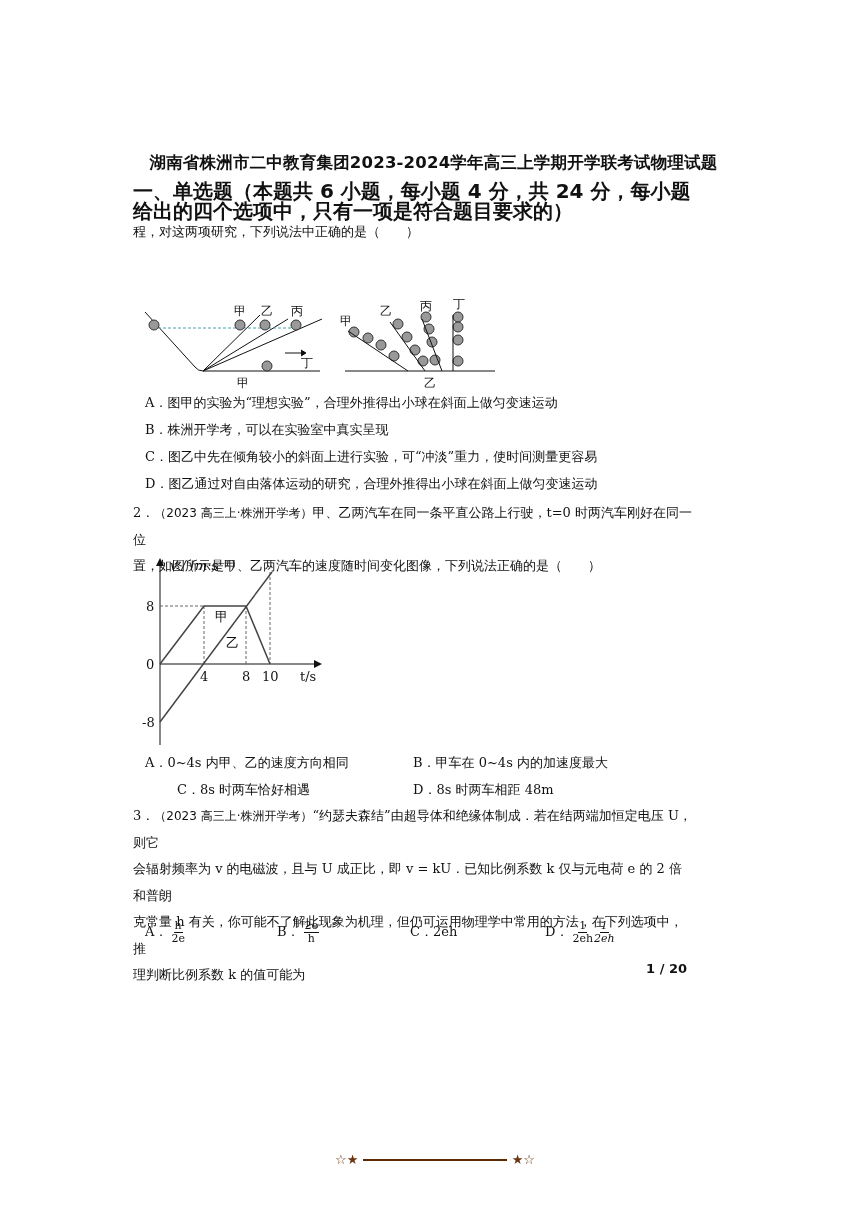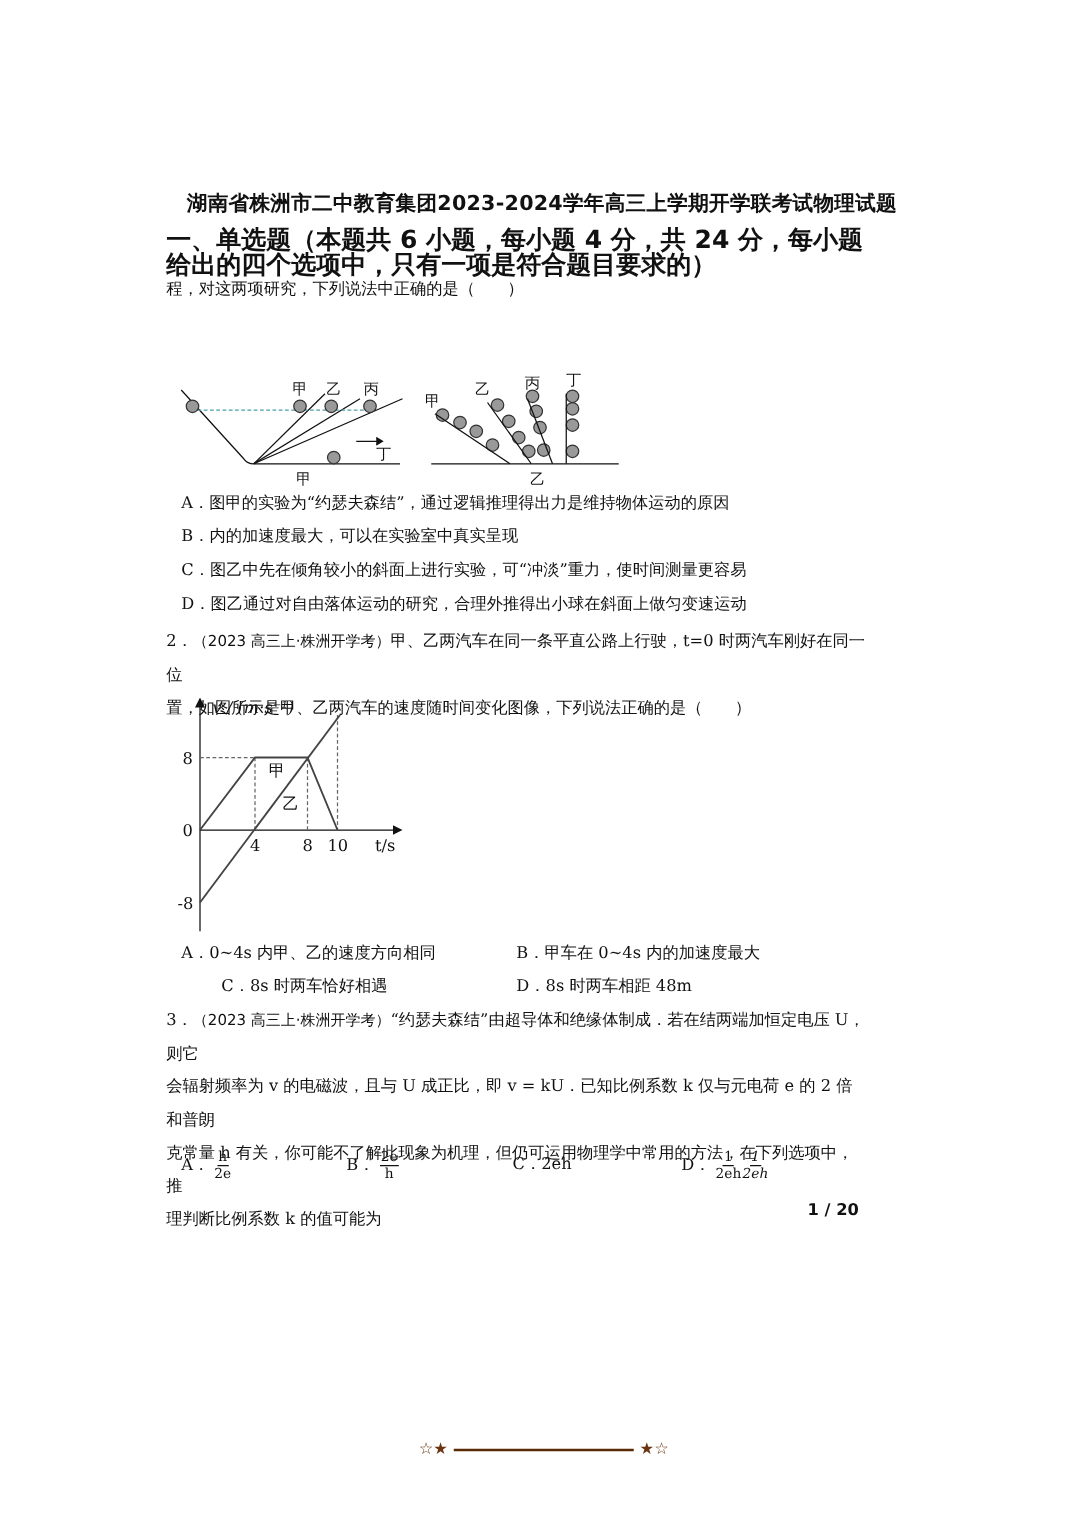--- a/index.html
+++ b/index.html
@@ -78,22 +78,22 @@
     <text x="161" y="70">丁</text>
     <text x="97" y="90">甲</text>
     <text x="200" y="28">甲</text>
     <text x="240" y="18">乙</text>
     <text x="280" y="13">丙</text>
     <text x="313" y="11">丁</text>
     <text x="284" y="90">乙</text>
   </g>
 </svg>
 
-<div class="abs opt" style="left:145px; top:393px;"><span>A．</span><span>图甲的实验为“约瑟夫森结”，通过逻辑推理得出力是维持物体运动的原因</span></div>
-<div class="abs opt" style="left:145px; top:420px;"><span>B．</span><span>内的加速度最大，可以在实验室中真实呈现</span></div>
+<div class="abs opt" style="left:145px; top:393px;"><span>A．</span><span>图甲的实验为“理想实验”，合理外推得出小球在斜面上做匀变速运动</span></div>
+<div class="abs opt" style="left:145px; top:420px;"><span>B．</span><span>株洲开学考，可以在实验室中真实呈现</span></div>
 <div class="abs opt" style="left:145px; top:447px;"><span>C．</span><span>图乙中先在倾角较小的斜面上进行实验，可“冲淡”重力，使时间测量更容易</span></div>
 <div class="abs opt" style="left:145px; top:474px;"><span>D．</span><span>图乙通过对自由落体运动的研究，合理外推得出小球在斜面上做匀变速运动</span></div>
 
 <div class="abs para" style="top:500px;">
   <div><span>2．</span><span class="src">（2023 高三上·株洲开学考）</span><span>甲、乙两汽车在同一条平直公路上行驶，t=0 时两汽车刚好在同一位</span></div>
   <div>置，如图所示是甲、乙两汽车的速度随时间变化图像，下列说法正确的是（　　）</div>
 </div>
 
 <svg class="abs" style="left:140px; top:555px;" width="200" height="195">
   <defs>

